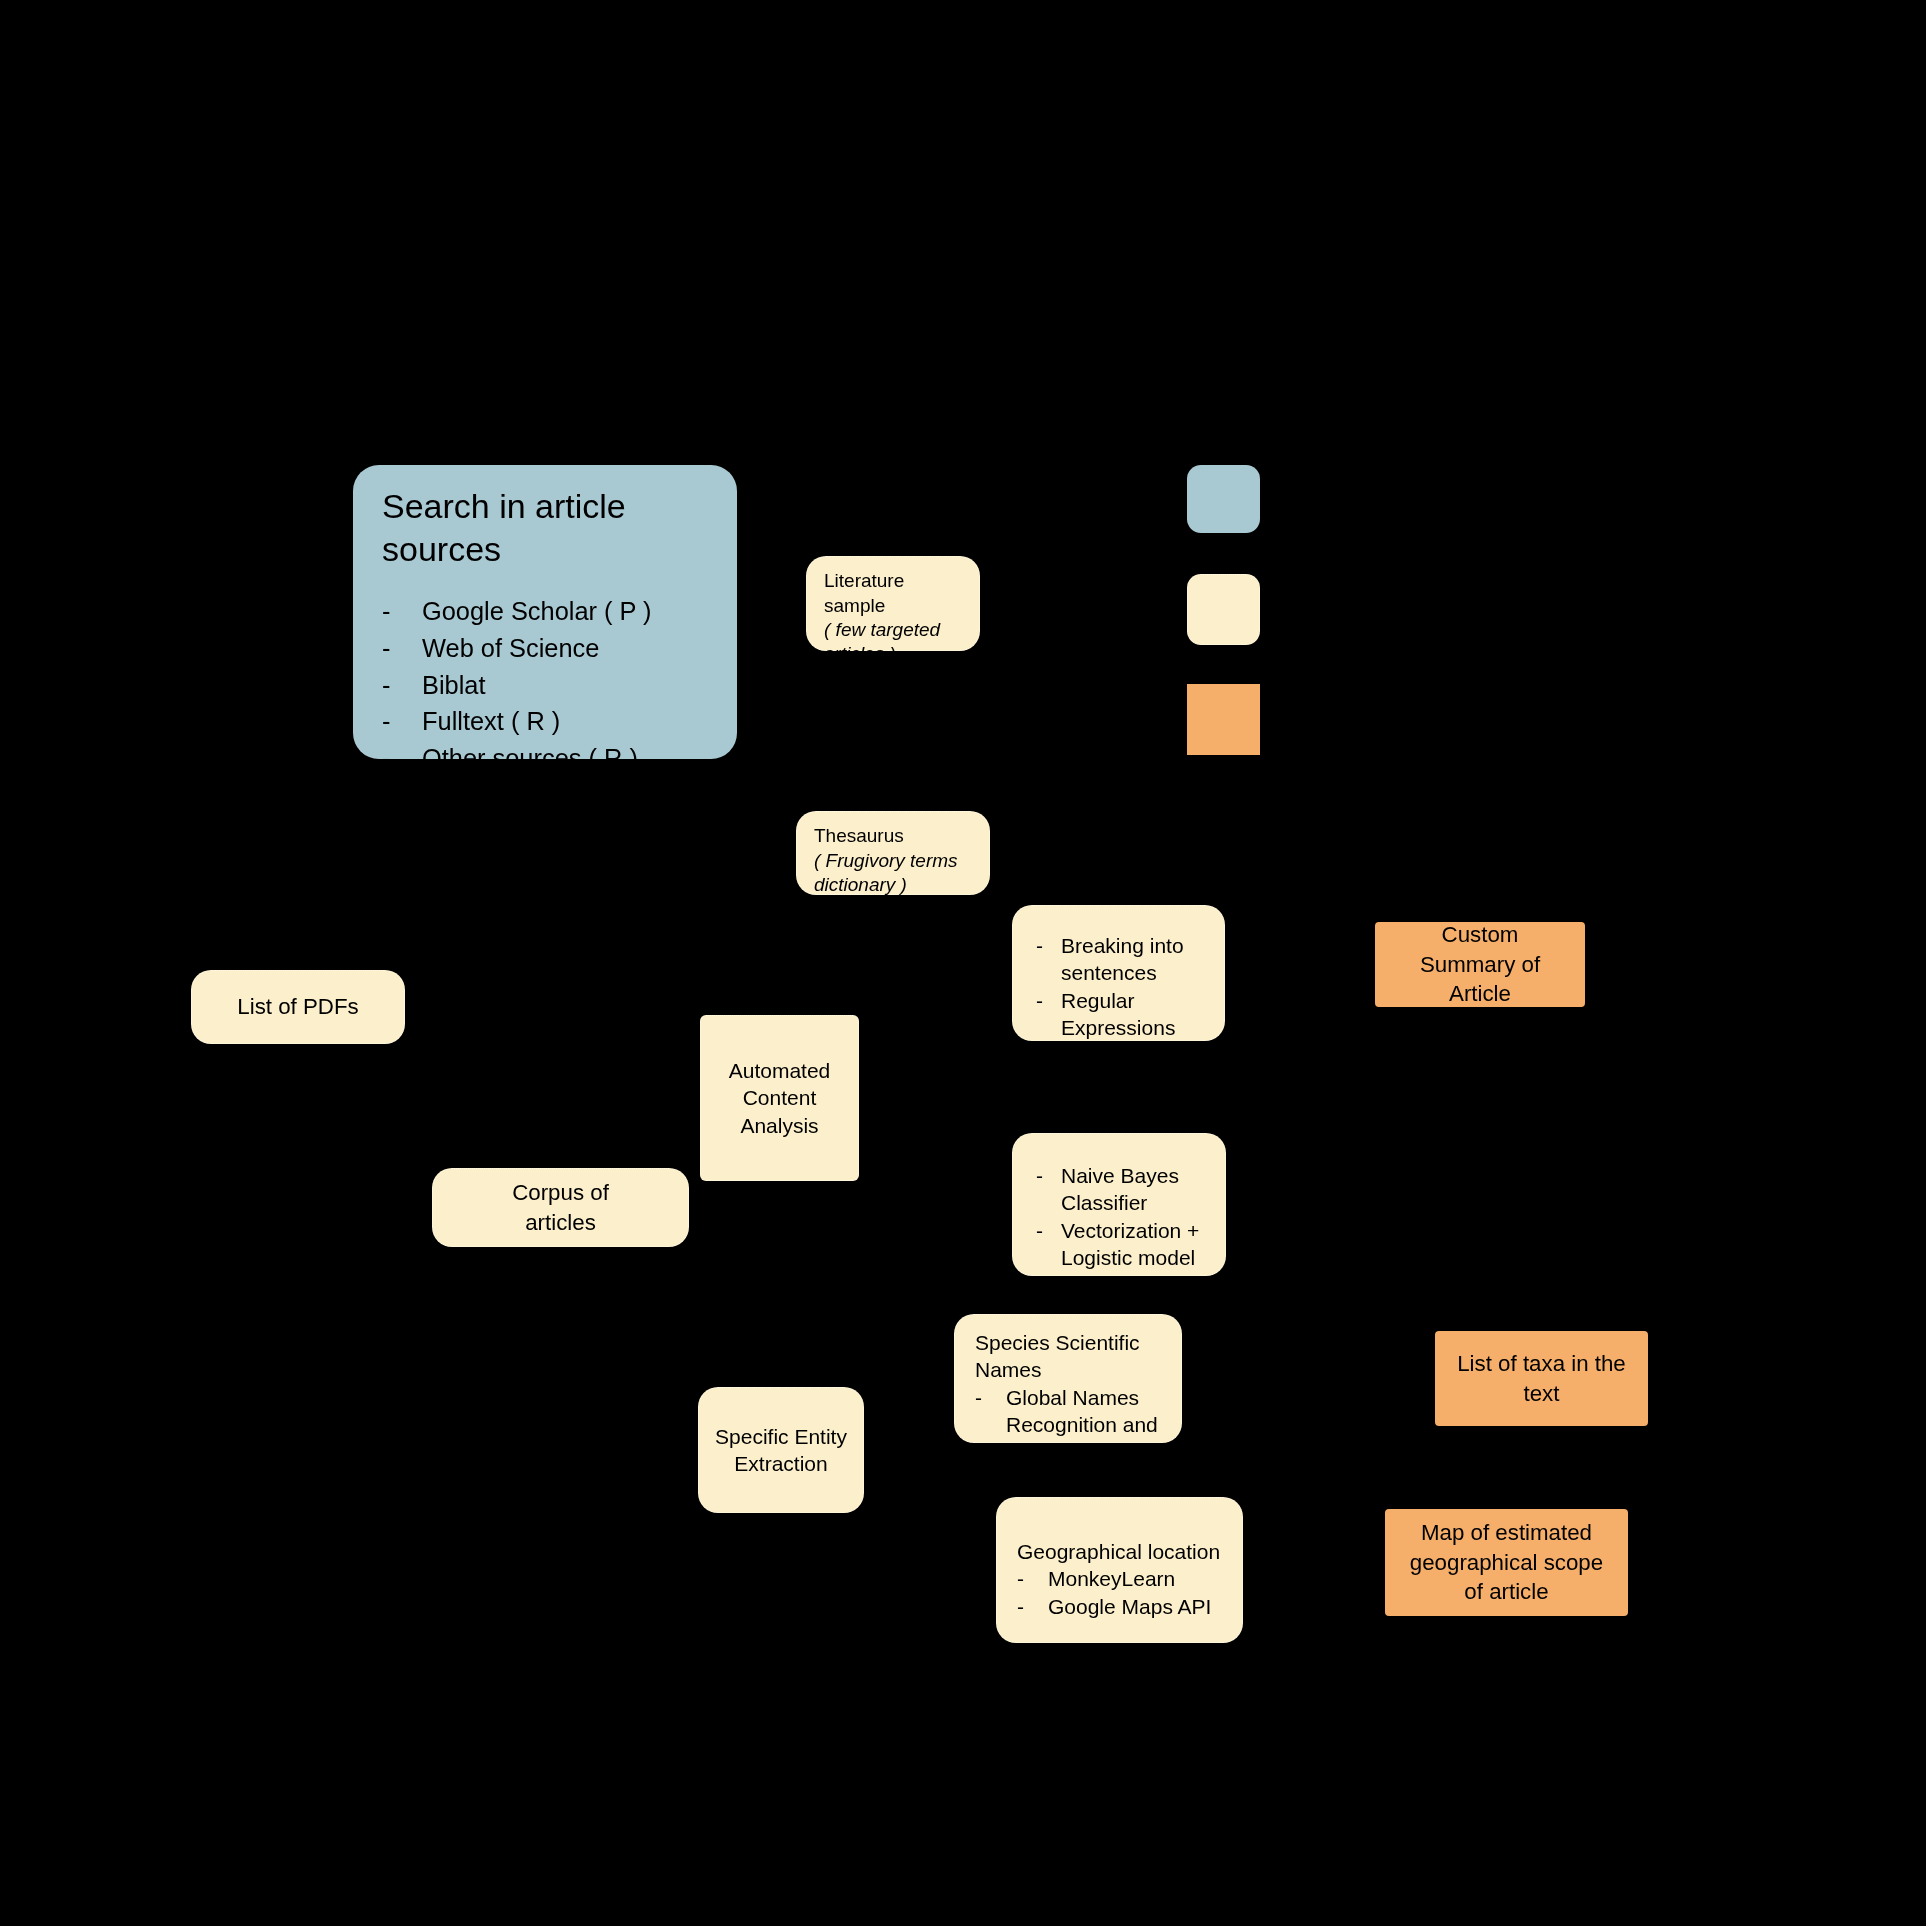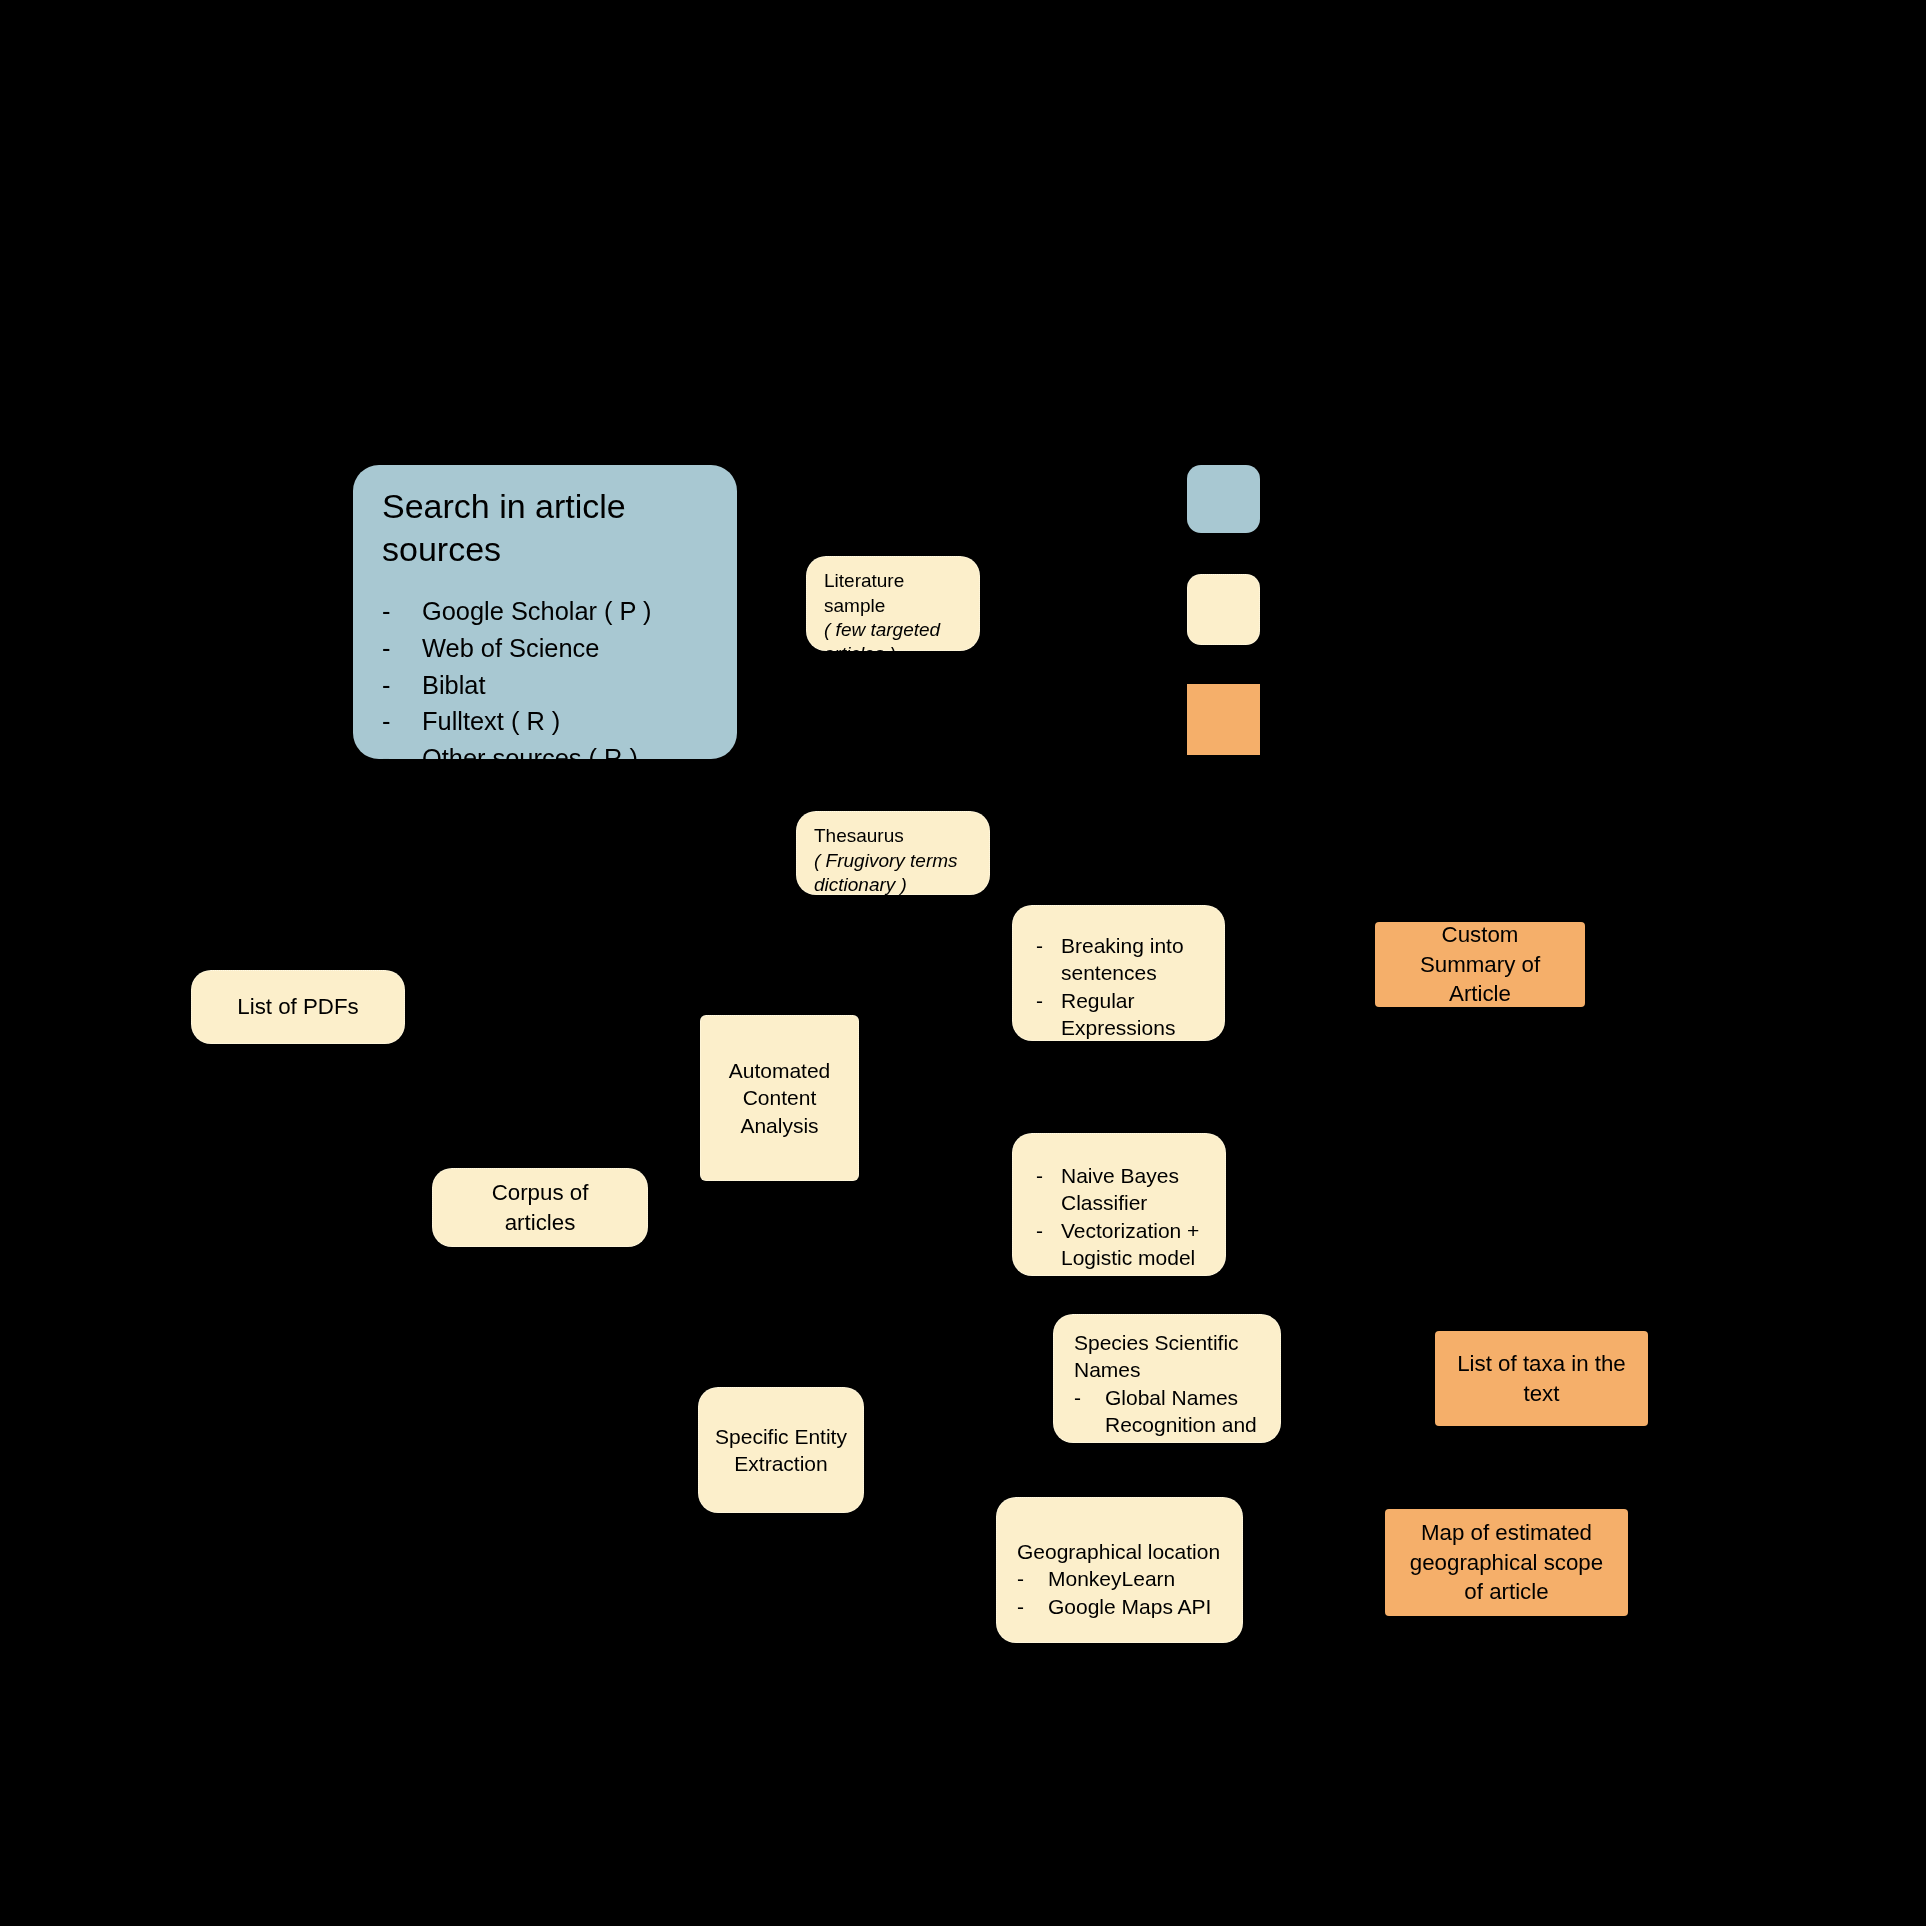--- a/index.html
+++ b/index.html
@@ -91,21 +91,21 @@
       <div>Thesaurus</div>
       <div class="ital">( Frugivory terms</div>
       <div class="ital">dictionary )</div>
     </div>
   </div>
 
   <div class="node cream center med" style="left:191px;top:970px;width:214px;height:74px;">
     <span>List of PDFs</span>
   </div>
 
-  <div class="node cream center med txt" style="left:432px;top:1168px;width:216px;height:79px;">
+  <div class="node cream center med txt" style="left:432px;top:1168px;width:257px;height:79px;">
     <span class="txt">Corpus of
 articles</span>
   </div>
 
   <div class="node cream center small2 txt" style="left:700px;top:1015px;width:159px;height:166px;border-radius:6px;">
     <span class="txt">Automated
 Content
 Analysis</span>
   </div>
 
@@ -137,21 +137,21 @@
             <span>Naive Bayes Classifier</span>
           </li>
         <li>
             <span class="dash">-</span>
             <span>Vectorization + Logistic model</span>
           </li>
       </ul>
     </div>
   </div>
 
-  <div class="node cream" style="left:1053px;top:1314px;width:228px;height:129px;">
+  <div class="node cream" style="left:954px;top:1314px;width:228px;height:129px;">
     <div class="pad small2" style="top:14px;left:20px;">
       <div>Species Scientific</div>
       <div>Names</div>
       <ul class="b-list bl2">
         <li>
             <span class="dash">-</span>
             <span>Global Names Recognition and Discovery</span>
           </li>
       </ul>
     </div>

